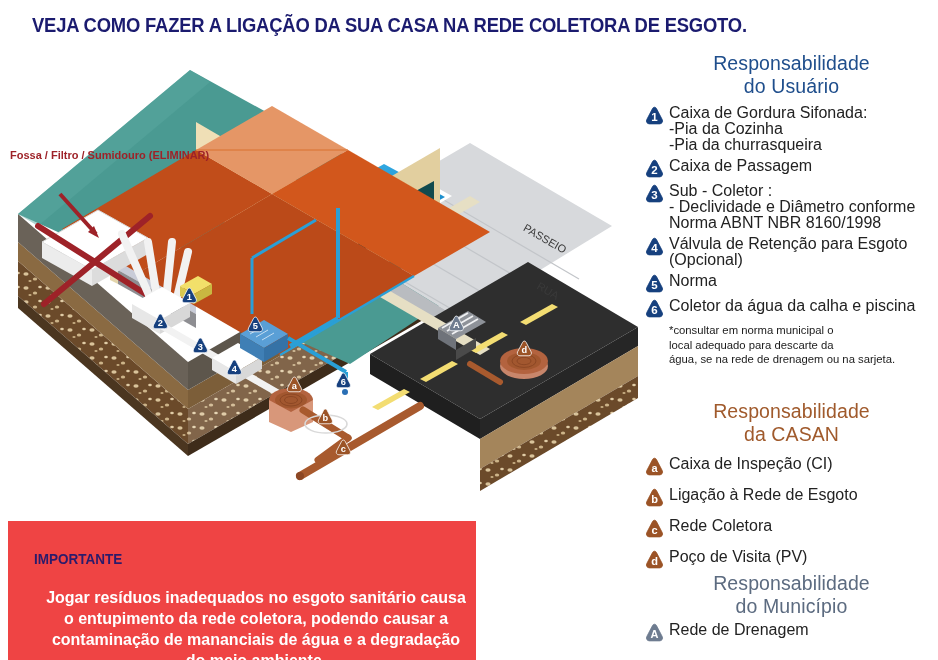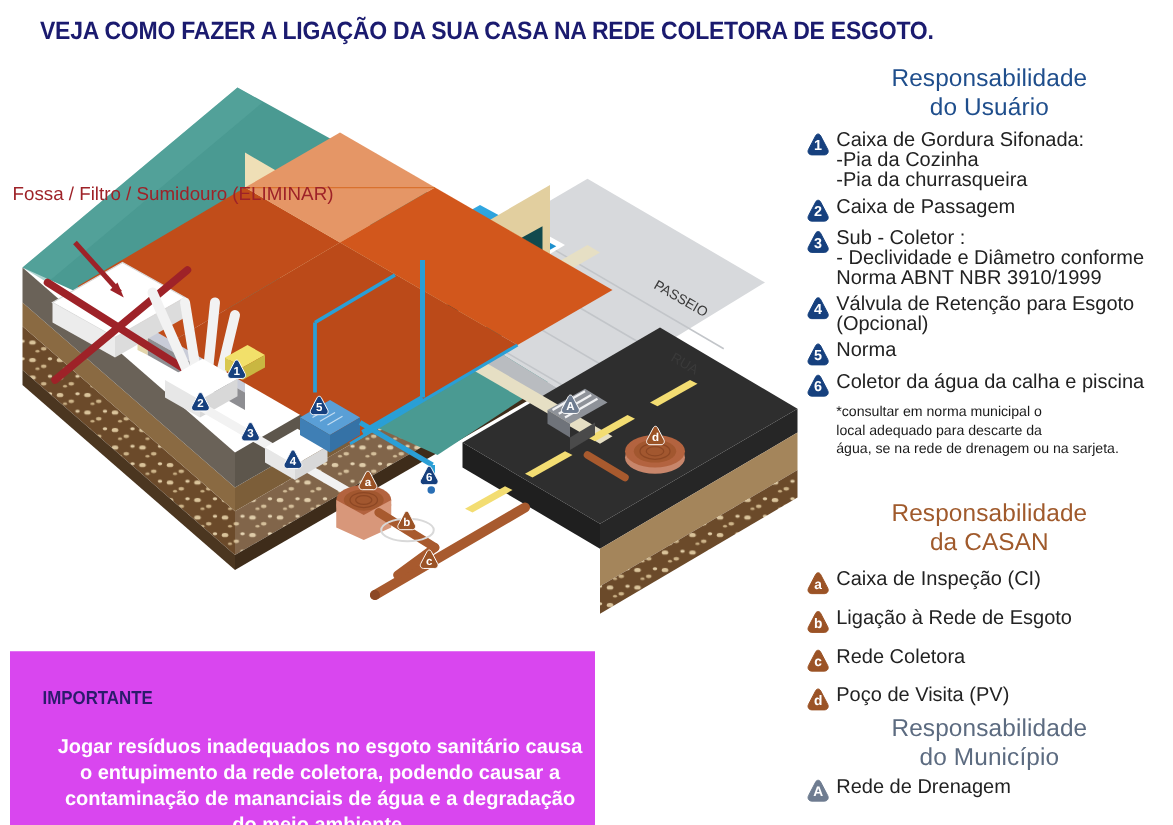--- a/index.html
+++ b/index.html
@@ -23,32 +23,32 @@
     transform-origin: left center;
     white-space: nowrap;
   }
 
   
   .diagram { position: absolute; left: 0; top: 46px; width: 640px; height: 470px; }
   .diagram svg { display:block; }
 
   .dlabel {
     position: absolute;
-    font-weight: 400;
-    font-size: 15px;
+    font-weight: 700;
+    font-size: 11px;
     line-height: 15px;
     color: #9e2228;
     white-space: nowrap;
   }
 
   
   .important-box {
     position: absolute; left: 8px; top: 521px;
     width: 468px; height: 139px;
-    background: #d946ef;
+    background: #ef4444;
   }
   .important-title {
     position: absolute; left: 26px; top: 29px;
     font-family: "Liberation Sans Narrow", "Liberation Sans", sans-serif;
     font-weight: 700; font-size: 15px;
     color: #2b1b6b;
     transform: scaleX(0.9); transform-origin: left center;
   }
   .important-body {
     position: absolute; left: 38px; top: 66px; width: 420px;
@@ -433,21 +433,21 @@
           </div>
           <div class="item">
             <div class="badge">
               <svg width="19" height="19" viewBox="0 0 19 19">
                 <path d="M9.5 1.2 C10.4 1.2 11.1 1.8 11.5 2.6 L17.2 13.5 C18.3 15.6 16.9 17.9 14.6 17.9 L4.4 17.9 C2.1 17.9 0.7 15.6 1.8 13.5 L7.5 2.6 C7.9 1.8 8.6 1.2 9.5 1.2 Z" fill="#16407e" stroke="#16407e" stroke-width="0.8"></path>
               </svg>
               <span class="bt">3</span>
             </div>
             <div class="item-text">Sub - Coletor :
  - Declividade e Diâmetro conforme
-   Norma ABNT NBR 3910/1999</div>
+   Norma ABNT NBR 8160/1998</div>
           </div>
           <div class="item">
             <div class="badge">
               <svg width="19" height="19" viewBox="0 0 19 19">
                 <path d="M9.5 1.2 C10.4 1.2 11.1 1.8 11.5 2.6 L17.2 13.5 C18.3 15.6 16.9 17.9 14.6 17.9 L4.4 17.9 C2.1 17.9 0.7 15.6 1.8 13.5 L7.5 2.6 C7.9 1.8 8.6 1.2 9.5 1.2 Z" fill="#16407e" stroke="#16407e" stroke-width="0.8"></path>
               </svg>
               <span class="bt">4</span>
             </div>
             <div class="item-text">Válvula de Retenção para Esgoto (Opcional)</div>
           </div>

